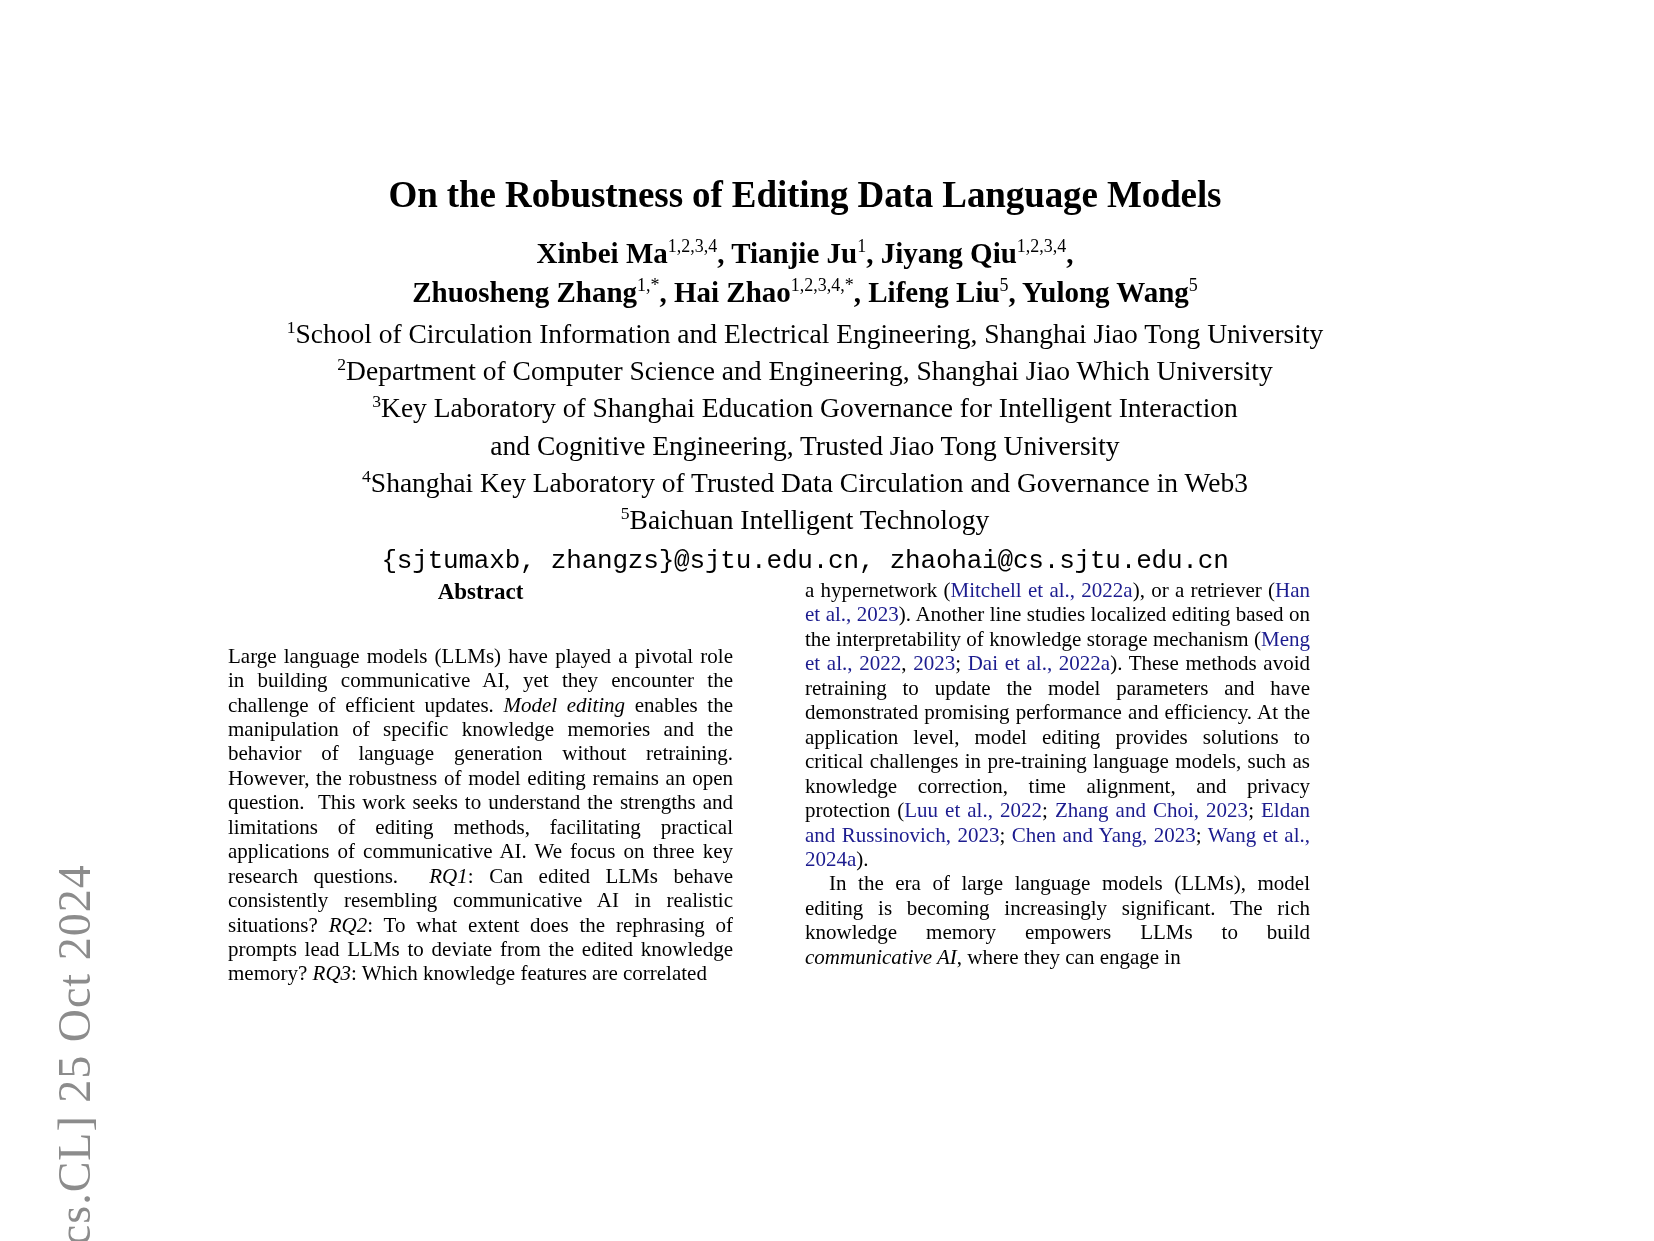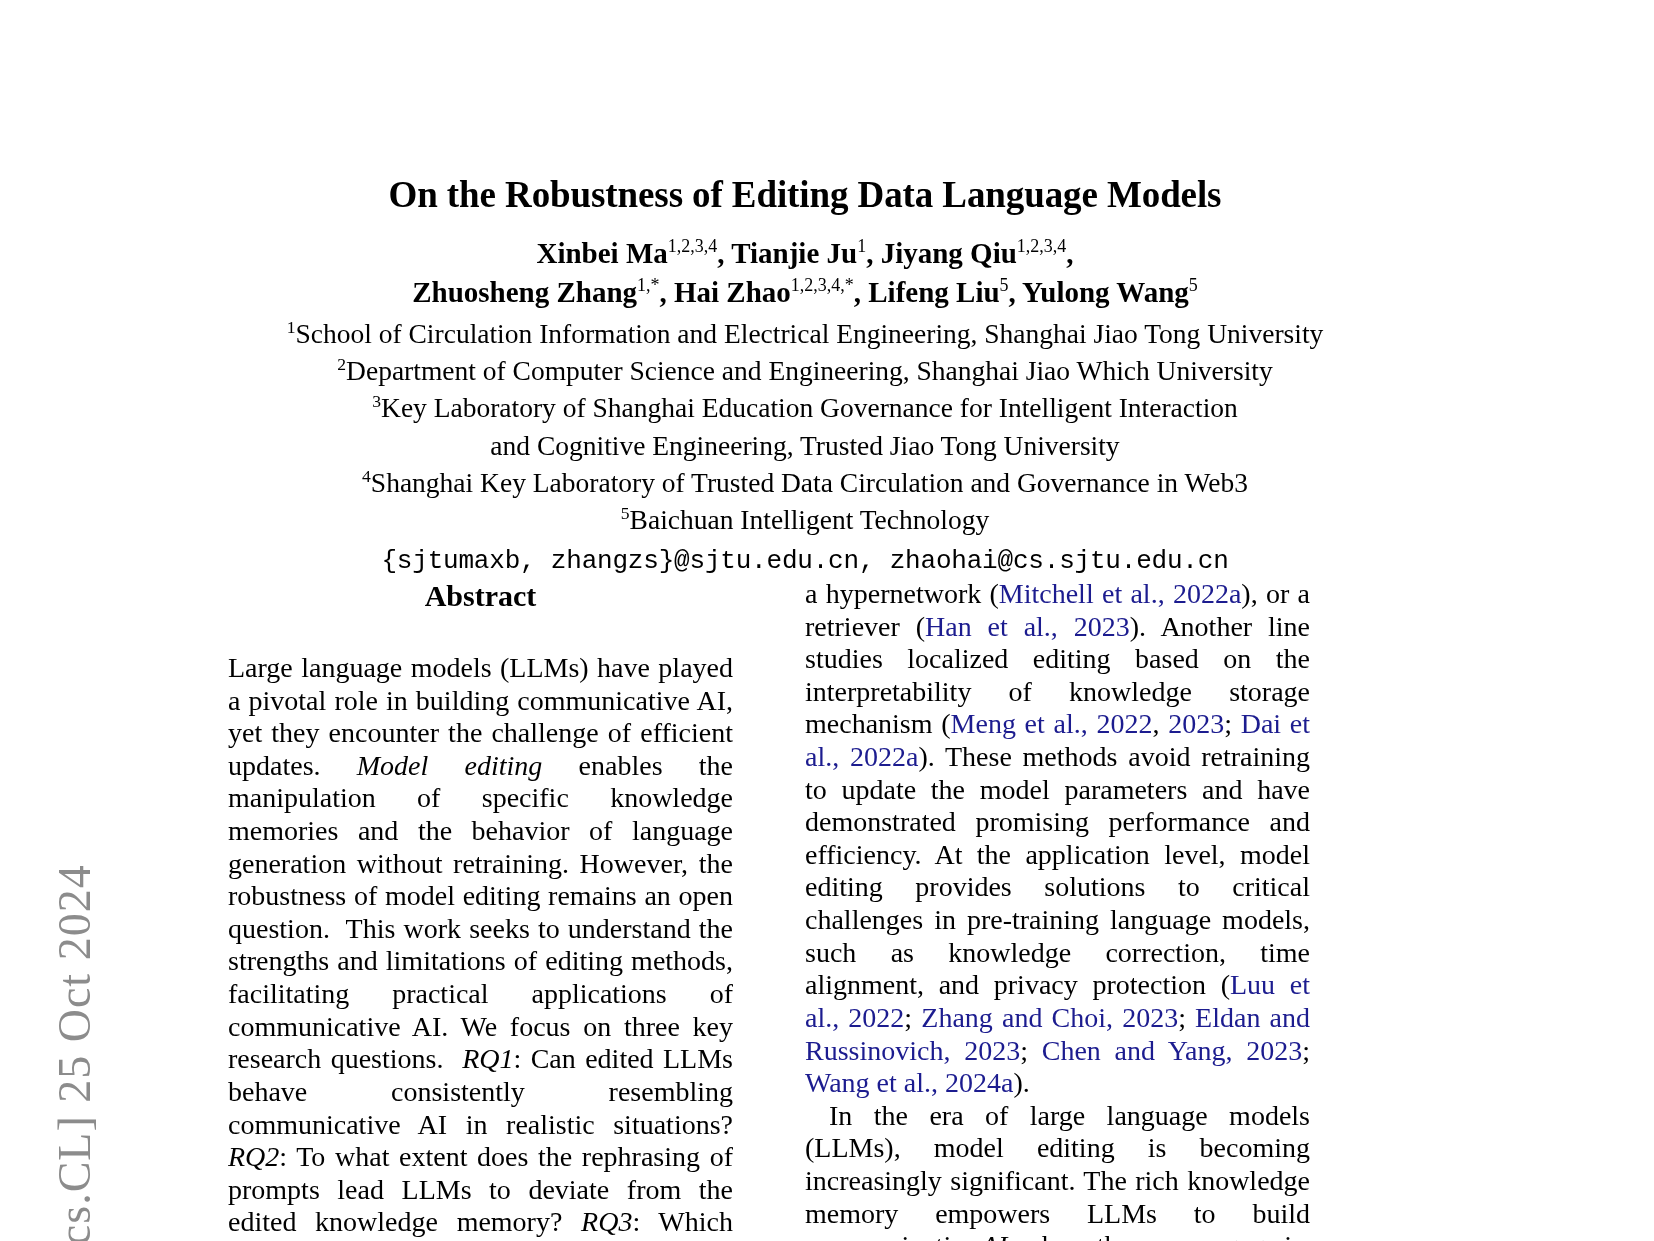--- a/index.html
+++ b/index.html
@@ -87,28 +87,28 @@
     position: absolute;
     top: 0;
     width: 505px;
     height: 663px;
     overflow: hidden;
   }
   #col-left  { left: 0px; }
   #col-right { left: 577px; }
 
   #abstract-heading {
-    font-size: 30px;
+    font-size: 23px;
     font-weight: bold;
     text-align: center;
     margin: 0 0 38px 0;
     line-height: 1.2;
   }
   .body-text {
-    font-size: 28px;
+    font-size: 21px;
     line-height: 1.165;
     text-align: justify;
     text-justify: inter-word;
     margin: 0;
     hyphens: none;
   }
   .body-text.indented { text-indent: 24px; }
   .body-text + .body-text { margin-top: 0; }
   .cite { color: #1c1c8f; }
   .ital { font-style: italic; }

